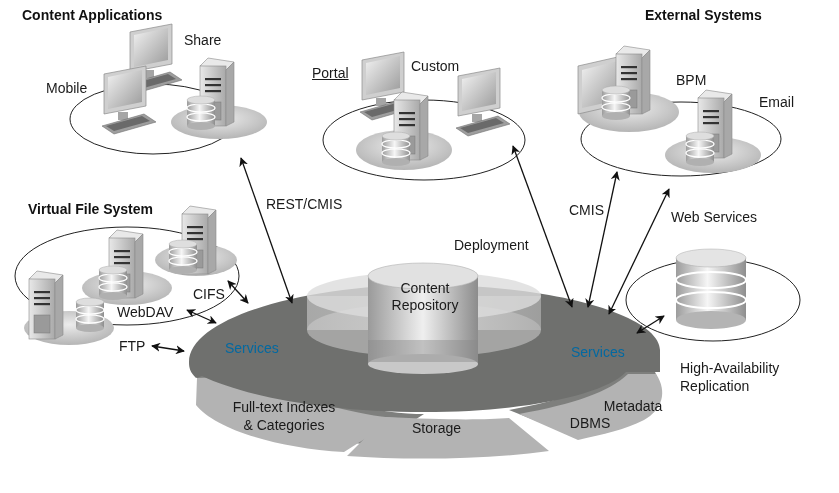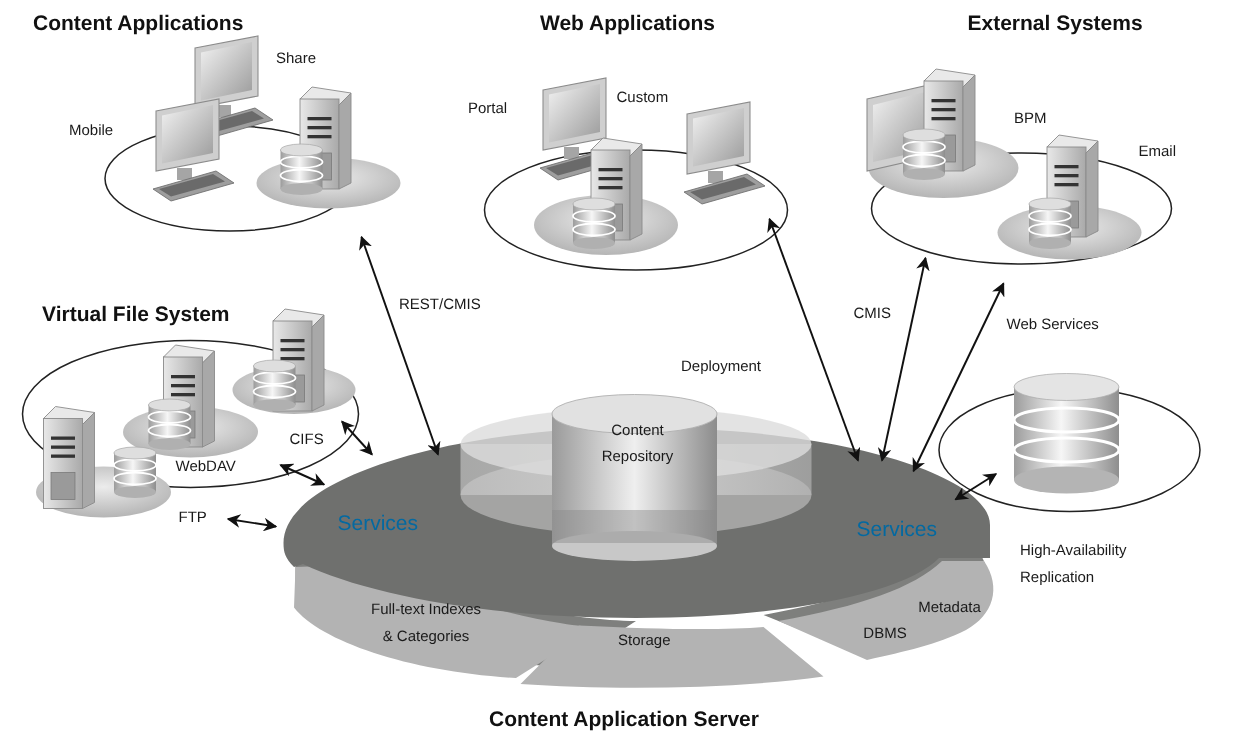--- a/index.html
+++ b/index.html
@@ -1,18 +1,18 @@
 <!DOCTYPE html>
 <html><head>
   <meta charset="utf-8">
   <style>
     html, body { margin: 0; padding: 0; background: #ffffff; }
     body { width: 839px; height: 493px; position: relative; overflow: hidden; font-family: "Liberation Sans", sans-serif; }
     #stage { position: absolute; left: 4px; top: 0; width: 839px; height: 431px; }
-    .lbl { position: absolute; white-space: nowrap; color: #1a1a1a; font-family: "Liberation Sans", sans-serif; font-size: 10px; line-height: 16px; }
+    .lbl { position: absolute; white-space: nowrap; color: #1a1a1a; font-family: "Liberation Sans", sans-serif; font-size: 14px; line-height: 16px; }
     .title { font-weight: bold; font-size: 14px; color: #111; }
     .wht { color: #0369a1; font-size: 14px; }
     .center { text-align: center; }
   </style>
 </head>
 <body>
 
 <div id="stage">
 <svg width="839" height="493" viewBox="0 0 839 493" xmlns="http://www.w3.org/2000/svg">
   <defs>
@@ -163,22 +163,21 @@
     <line x1="183" y1="310" x2="212" y2="323" stroke="#111" stroke-width="1.3" marker-start="url(#ah)" marker-end="url(#ah)"></line>
     <line x1="148" y1="346" x2="180" y2="351" stroke="#111" stroke-width="1.3" marker-start="url(#ah)" marker-end="url(#ah)"></line>
   </g>
 </svg>
 
 
 <div class="lbl title" style="left:18px; top:7px;">Content Applications</div>
 <div class="lbl" style="left:180px; top:32px;">Share</div>
 <div class="lbl" style="left:42px; top:80px;">Mobile</div>
 
-<div class="lbl title" style="left:356px; top:7px;">Web Applications</div>
-<div class="lbl" style="left:308px; top:65px;">Portal</div>
+<div class="lbl" style="left:308px; top:65px;text-decoration:underline;">Portal</div>
 <div class="lbl" style="left:407px; top:58px;">Custom</div>
 
 <div class="lbl title" style="left:641px; top:7px;">External Systems</div>
 <div class="lbl" style="left:672px; top:72px;">BPM</div>
 <div class="lbl" style="left:755px; top:94px;">Email</div>
 
 <div class="lbl title" style="left:24px; top:201px;">Virtual File System</div>
 <div class="lbl" style="left:189px; top:286px;">CIFS</div>
 <div class="lbl" style="left:113px; top:304px;">WebDAV</div>
 <div class="lbl" style="left:115px; top:338px;">FTP</div>
@@ -194,14 +193,13 @@
 <div class="lbl wht" style="left:221px; top:340px;">Services</div>
 <div class="lbl wht" style="left:567px; top:344px;">Services</div>
 <div class="lbl center" style="left:379px; top:280px; width:84px;">Content</div>
 <div class="lbl center" style="left:379px; top:297px; width:84px;">Repository</div>
 <div class="lbl center" style="left:215px; top:417px; width:130px;">&amp; Categories</div>
 <div class="lbl center" style="left:215px; top:399px; width:130px;">Full-text Indexes</div>
 <div class="lbl" style="left:408px; top:420px;">Storage</div>
 <div class="lbl center" style="left:553px; top:398px; width:66px;margin-left:43px;">Metadata</div>
 <div class="lbl center" style="left:553px; top:415px; width:66px;">DBMS</div>
 
-<div class="lbl title" style="left:322px; top:471px;">Content Application Server</div>
 </div>
 
 </body></html>

